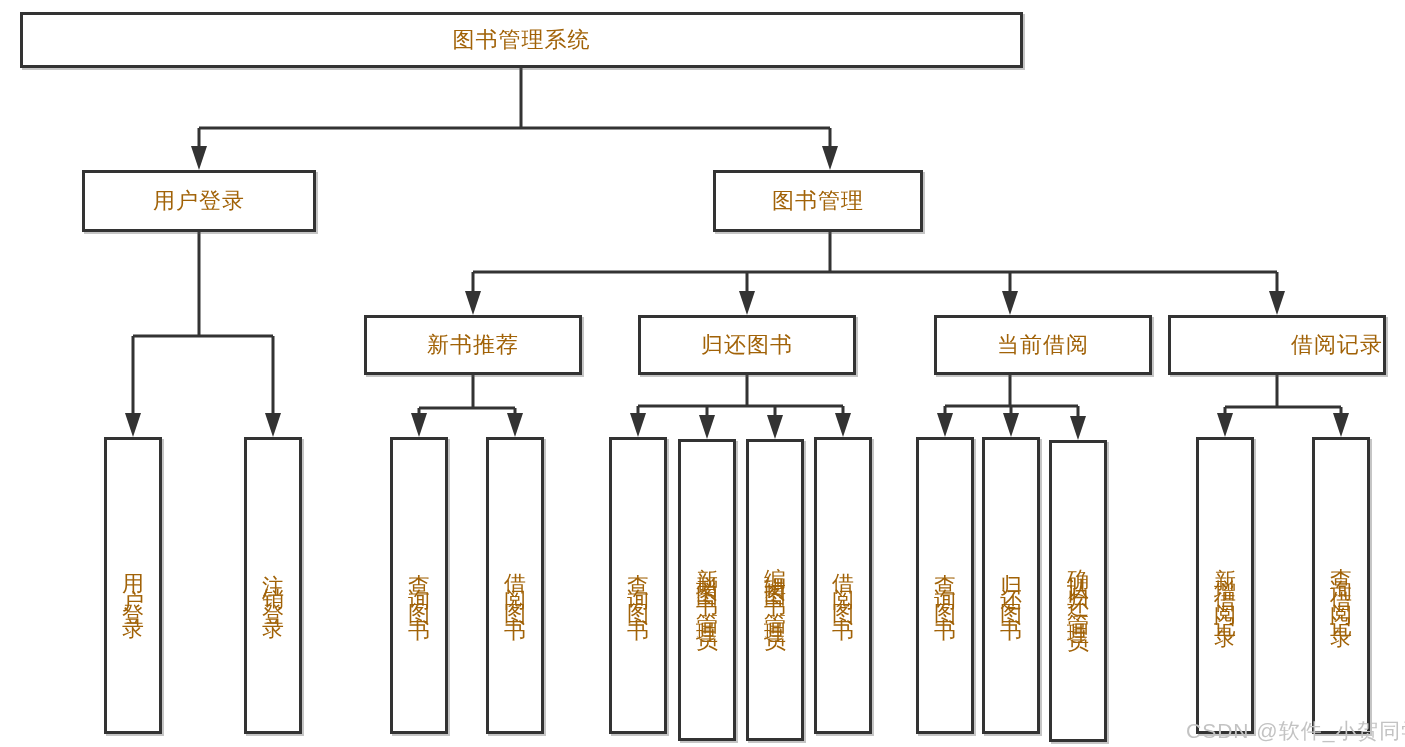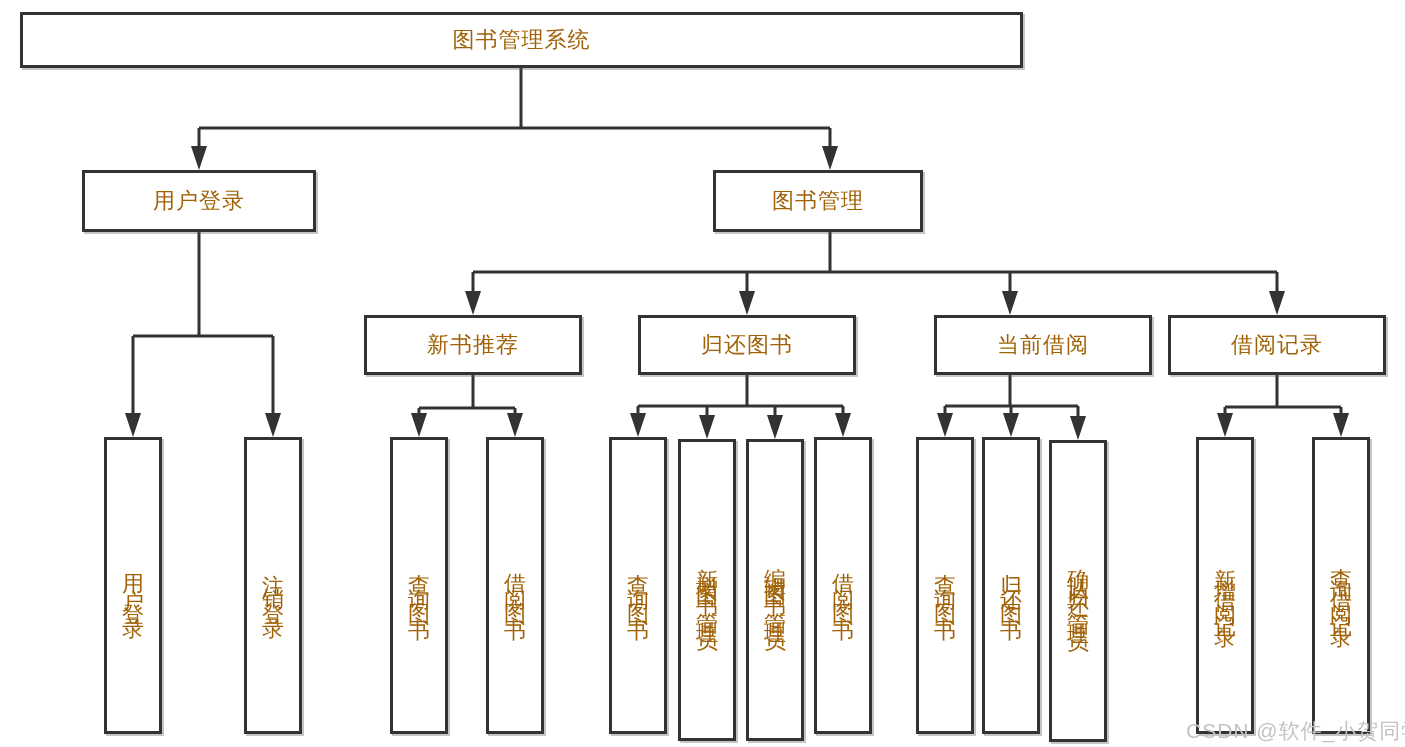--- a/index.html
+++ b/index.html
@@ -114,21 +114,21 @@
 
   <div class="node h-node" style="left:364px; top:315px; width:218px; height:60px;">
     <span class="lbl">新书推荐</span>
   </div>
   <div class="node h-node" style="left:638px; top:315px; width:218px; height:60px;">
     <span class="lbl">归还图书</span>
   </div>
   <div class="node h-node" style="left:934px; top:315px; width:218px; height:60px;">
     <span class="lbl">当前借阅</span>
   </div>
-  <div class="node h-node" style="left:1168px; top:315px; width:218px; height:60px;">
+  <div class="node h-node" style="left:1168px; top:315px; width:218px; height:60px;justify-content:flex-end;">
     <span class="lbl">借阅记录</span>
   </div>
 
   <div class="node v-node ls-wide" style="left:104px; top:437px; width:58px; height:297px;">
     <span class="lbl">用户登录</span>
   </div>
   <div class="node v-node ls-wide" style="left:244px; top:437px; width:58px; height:297px;">
     <span class="lbl">注销登录</span>
   </div>
 

